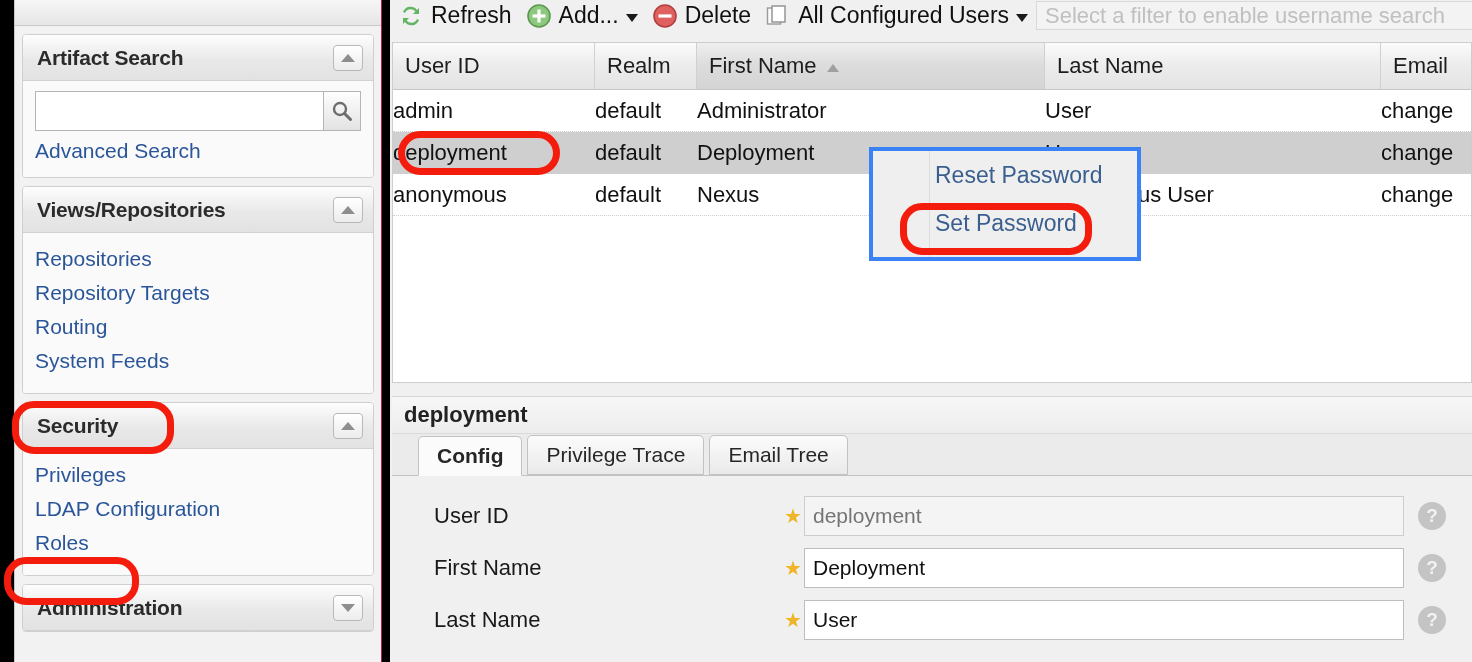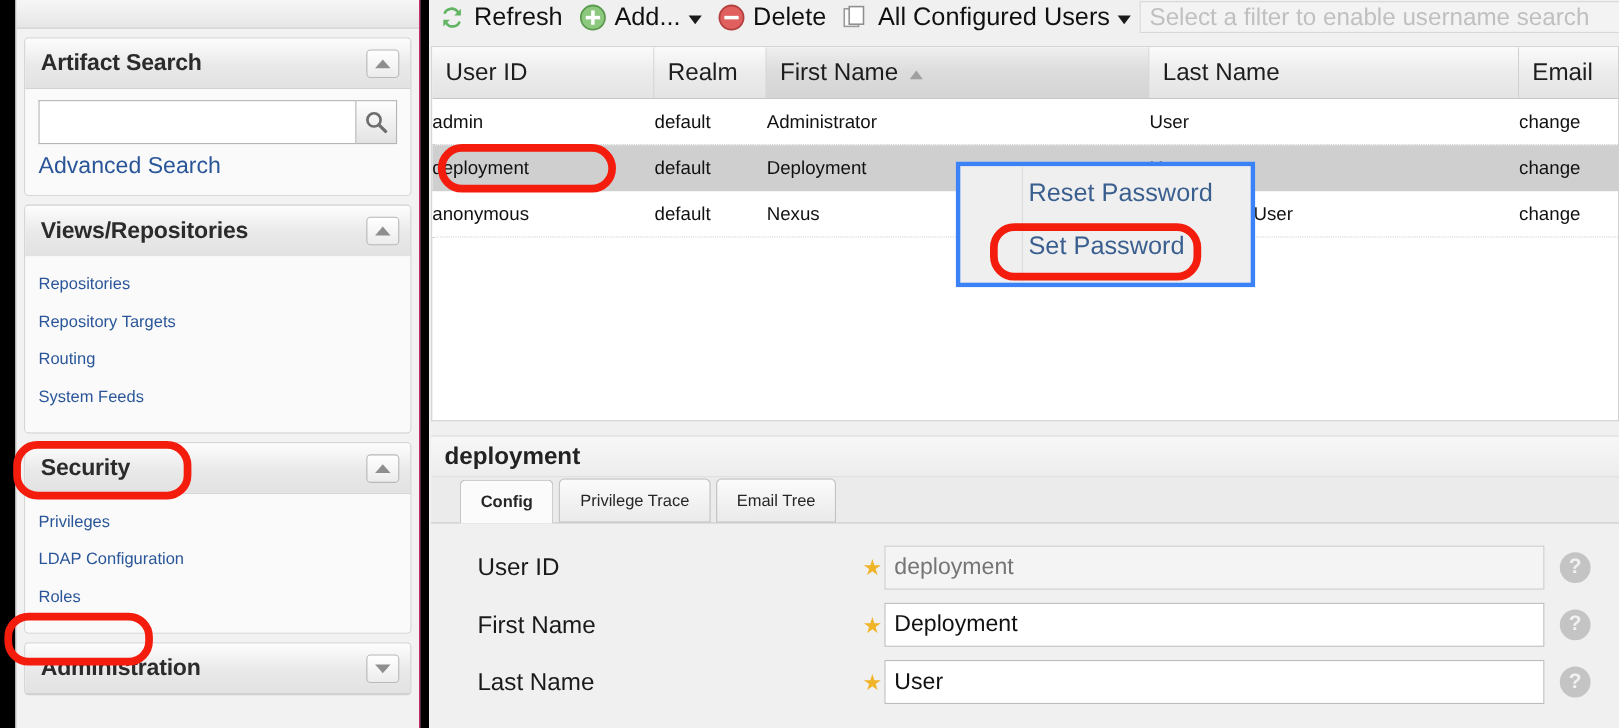--- a/index.html
+++ b/index.html
@@ -90,21 +90,21 @@
     display: block;
     margin-top: 8px;
     font-size: 21px;
     color: #2a5699;
     text-decoration: none;
   }
   .navlist { list-style: none; margin: 0; padding: 0; }
   .navlist li { margin: 0 0 2px 0; }
   .navlist a {
     display: inline-block;
-    font-size: 15px;
+    font-size: 21px;
     color: #2a5699;
     text-decoration: none;
     line-height: 32px;
   }
 
   
   .hl {
     position: absolute;
     border: 7px solid #f41c0c;
     border-radius: 22px;
@@ -190,21 +190,21 @@
   }
   .grid-row {
     display: flex;
     height: 42px;
     border-bottom: 1px dotted #cfcfcf;
     background: #fff;
   }
   .grid-row.selected { background: #cfcfcf; }
   .gc {
     display: flex; align-items: center;
-    font-size: 17px; color: #111;
+    font-size: 22px; color: #111;
     padding-left: 0;
     overflow: hidden; white-space: nowrap;
   }
 
   
   #ctxmenu {
     position: absolute;
     left: 476px; top: 104px;
     width: 272px; height: 114px;
     background: #efefef;
@@ -245,21 +245,21 @@
     height: 42px;
     padding-left: 26px;
     background: #ebebeb;
     border-bottom: 1px solid #c2c2c2;
   }
   .tab {
     height: 40px;
     display: flex; align-items: center;
     padding: 0 18px;
     margin-right: 5px;
-    font-size: 15px;
+    font-size: 21px;
     color: #262626;
     background: linear-gradient(to bottom,#fbfbfb 0%,#eaeaea 100%);
     border: 1px solid #c2c2c2;
     border-radius: 5px 5px 0 0;
     text-align: center;
   }
   .tab.active {
     font-weight: bold;
     background: #fbfbfb;
     border-bottom: 1px solid #fbfbfb;

